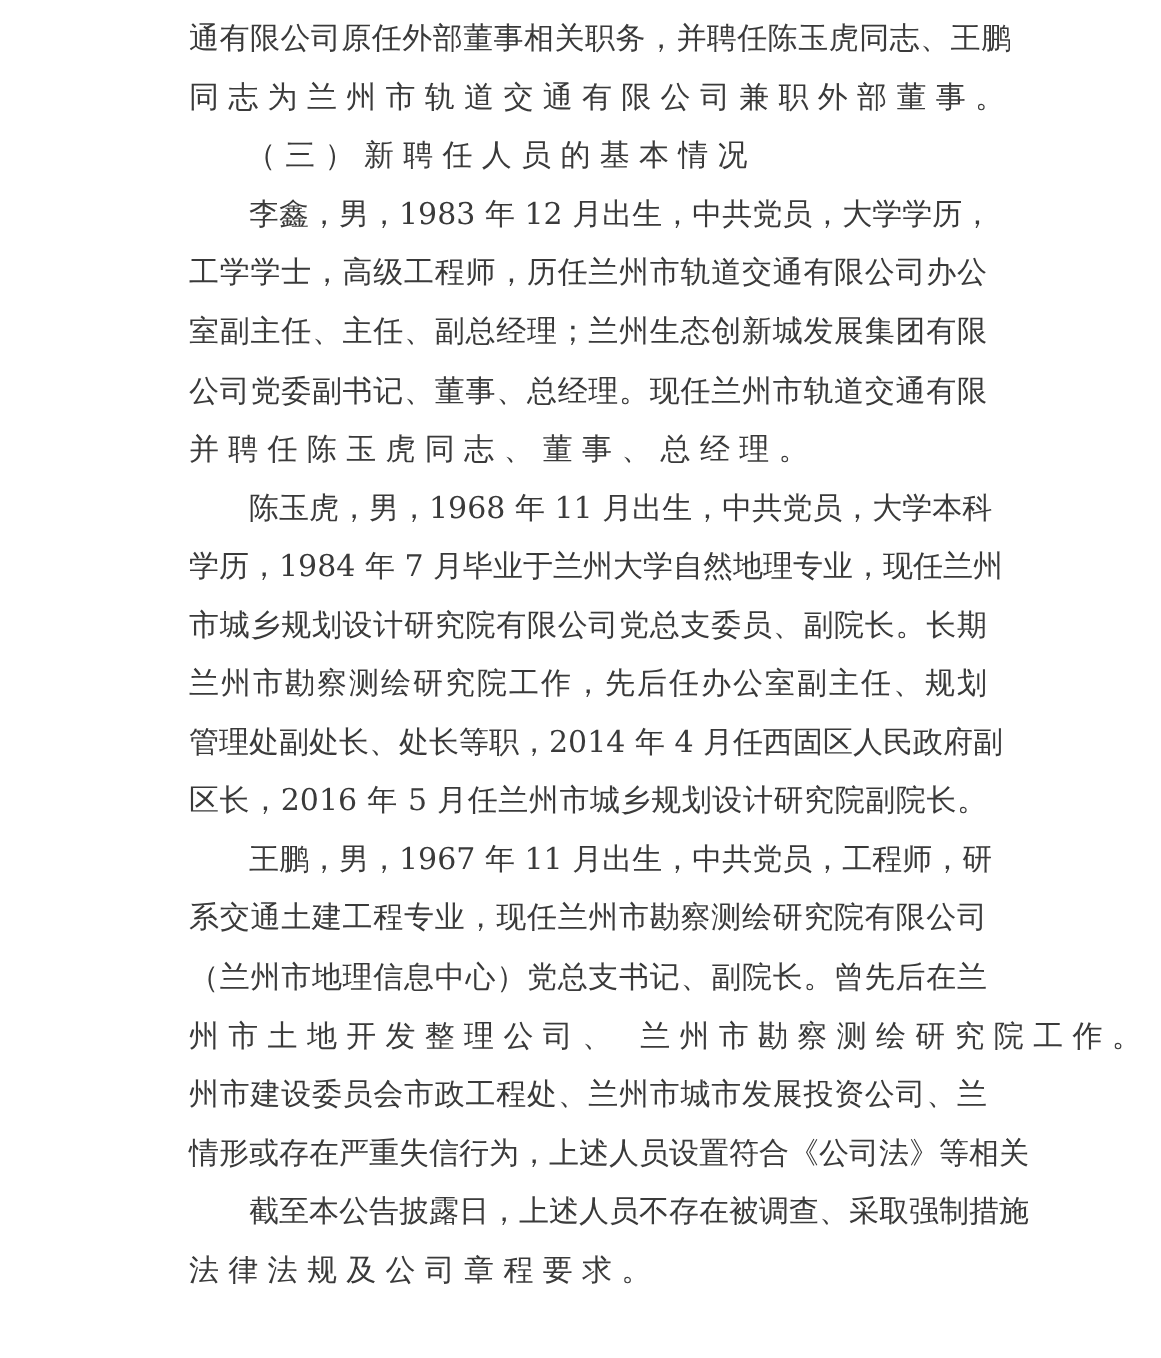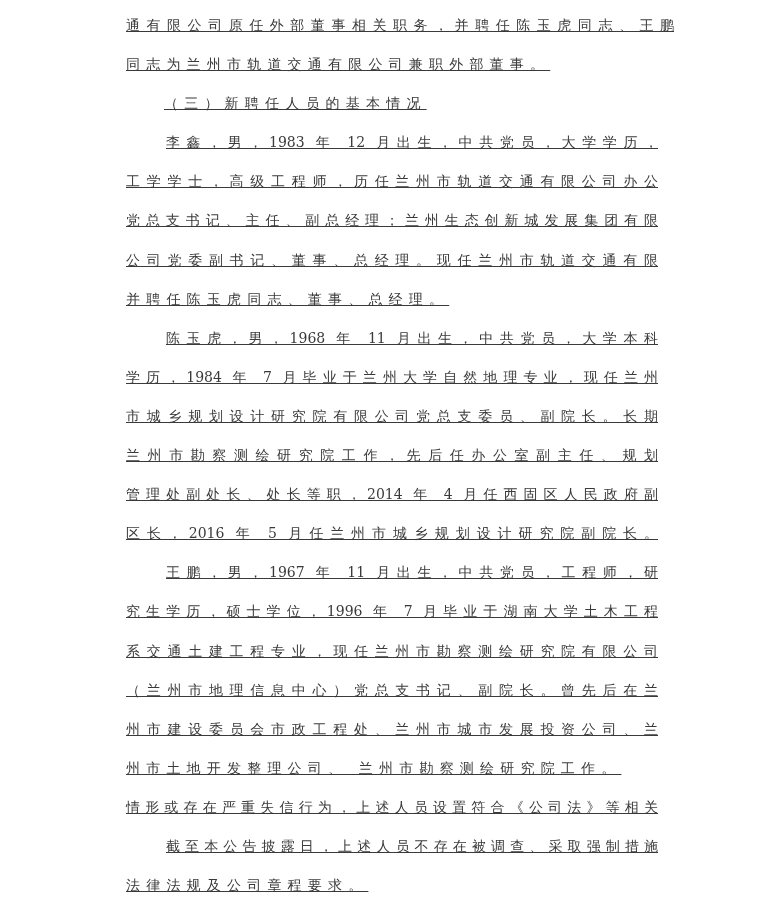--- a/index.html
+++ b/index.html
@@ -18,54 +18,52 @@
   .page {
     position: absolute;
     left: 126px;
     top: 6px;
     width: 532px;
   }
   .line {
     display: block;
     height: 39.1px;
     line-height: 39.1px;
-    font-size: 14px;
+    font-size: 20px;
     white-space: nowrap;
     text-align: justify;
     text-align-last: justify;
     text-justify: inter-character;
     letter-spacing: 0;
-    text-decoration: underline;
   }
   .line.wide { width: 548px; }
   .line.last { text-align-last: left; letter-spacing: 6.2px; }
   .line.indent { padding-left: 40px; box-sizing: border-box; }
   .line.heading { padding-left: 38px; box-sizing: border-box; text-align-last: left; letter-spacing: 6.2px; }
 </style>
 </head>
 <body>
 
 <div class="page">
   <span class="line wide">通有限公司原任外部董事相关职务，并聘任陈玉虎同志、王鹏</span>
   <span class="line last">同志为兰州市轨道交通有限公司兼职外部董事。</span>
   <span class="line heading">（三）新聘任人员的基本情况</span>
   <span class="line indent">李鑫，男，1983 年 12 月出生，中共党员，大学学历，</span>
   <span class="line">工学学士，高级工程师，历任兰州市轨道交通有限公司办公</span>
-  <span class="line">党总支书记、主任、副总经理；兰州生态创新城发展集团有限</span>
+  <span class="line">室副主任、主任、副总经理；兰州生态创新城发展集团有限</span>
   <span class="line">公司党委副书记、董事、总经理。现任兰州市轨道交通有限</span>
   <span class="line last">并聘任陈玉虎同志、董事、总经理。</span>
   <span class="line indent">陈玉虎，男，1968 年 11 月出生，中共党员，大学本科</span>
   <span class="line">学历，1984 年 7 月毕业于兰州大学自然地理专业，现任兰州</span>
   <span class="line">市城乡规划设计研究院有限公司党总支委员、副院长。长期</span>
   <span class="line">兰州市勘察测绘研究院工作，先后任办公室副主任、规划</span>
   <span class="line">管理处副处长、处长等职，2014 年 4 月任西固区人民政府副</span>
   <span class="line">区长，2016 年 5 月任兰州市城乡规划设计研究院副院长。</span>
   <span class="line indent">王鹏，男，1967 年 11 月出生，中共党员，工程师，研</span>
-  <span class="line">究生学历，硕士学位，1996 年 7 月毕业于湖南大学土木工程</span>
   <span class="line">系交通土建工程专业，现任兰州市勘察测绘研究院有限公司</span>
   <span class="line">（兰州市地理信息中心）党总支书记、副院长。曾先后在兰</span>
+  <span class="line last">州市土地开发整理公司、 兰州市勘察测绘研究院工作。</span>
   <span class="line">州市建设委员会市政工程处、兰州市城市发展投资公司、兰</span>
-  <span class="line last">州市土地开发整理公司、 兰州市勘察测绘研究院工作。</span>
   <span class="line">情形或存在严重失信行为，上述人员设置符合《公司法》等相关</span>
   <span class="line indent">截至本公告披露日，上述人员不存在被调查、采取强制措施</span>
   <span class="line last">法律法规及公司章程要求。</span>
 
 </div>
 
 </body></html>

